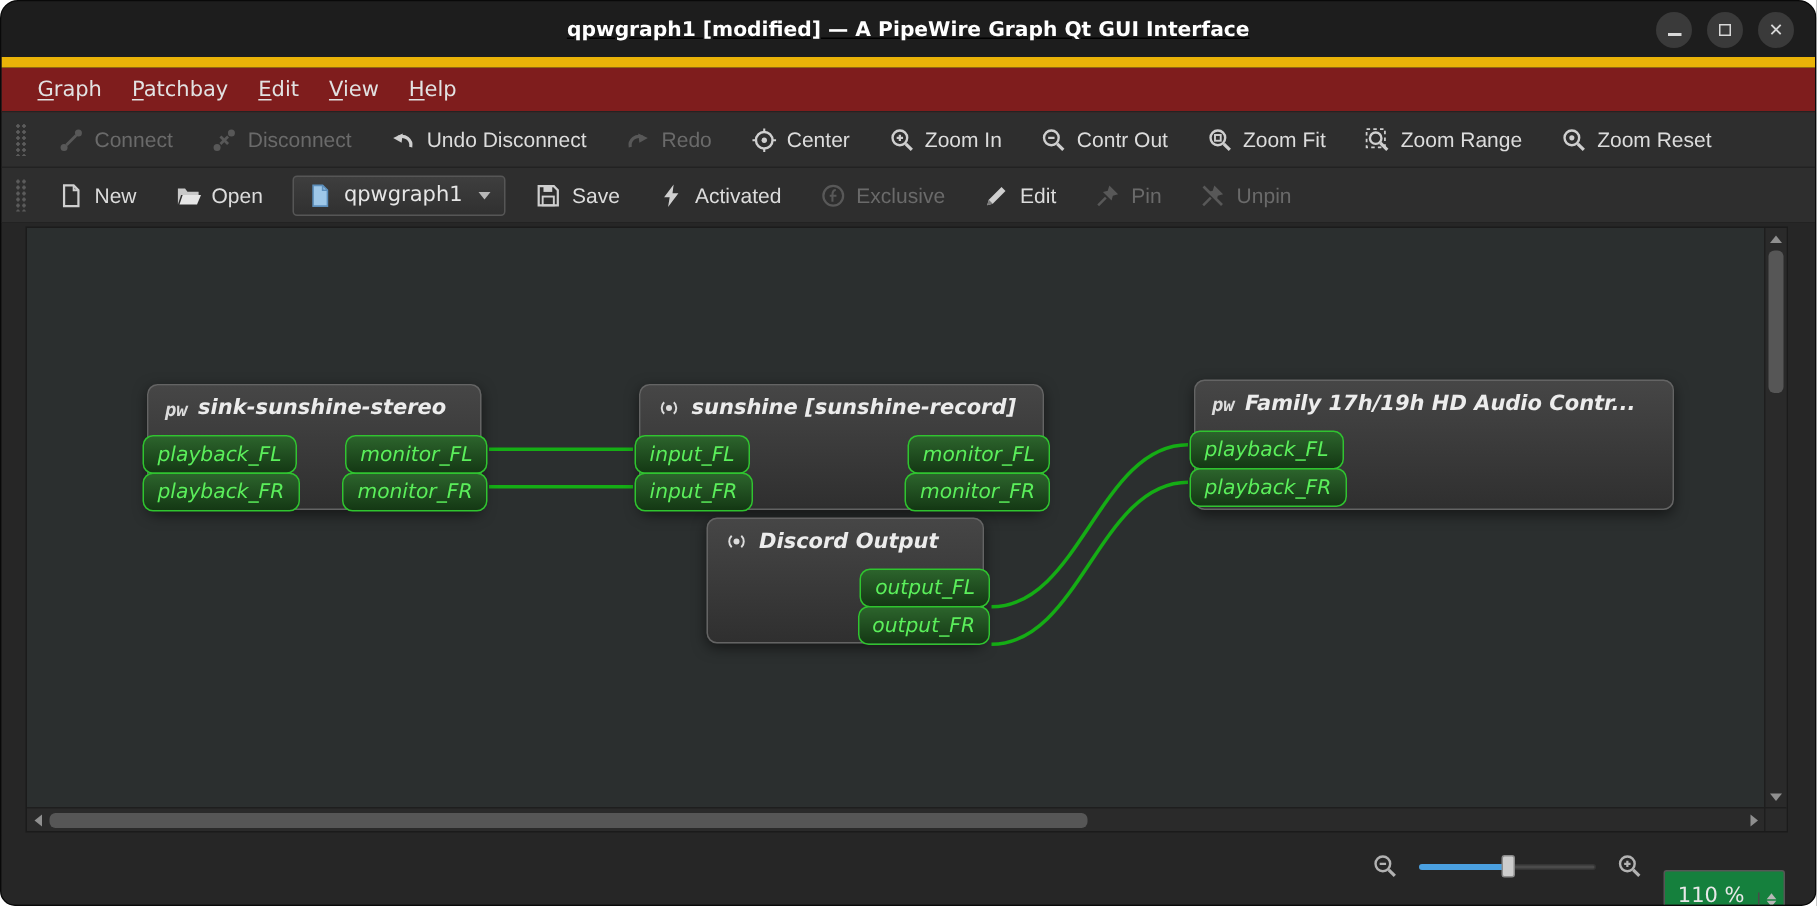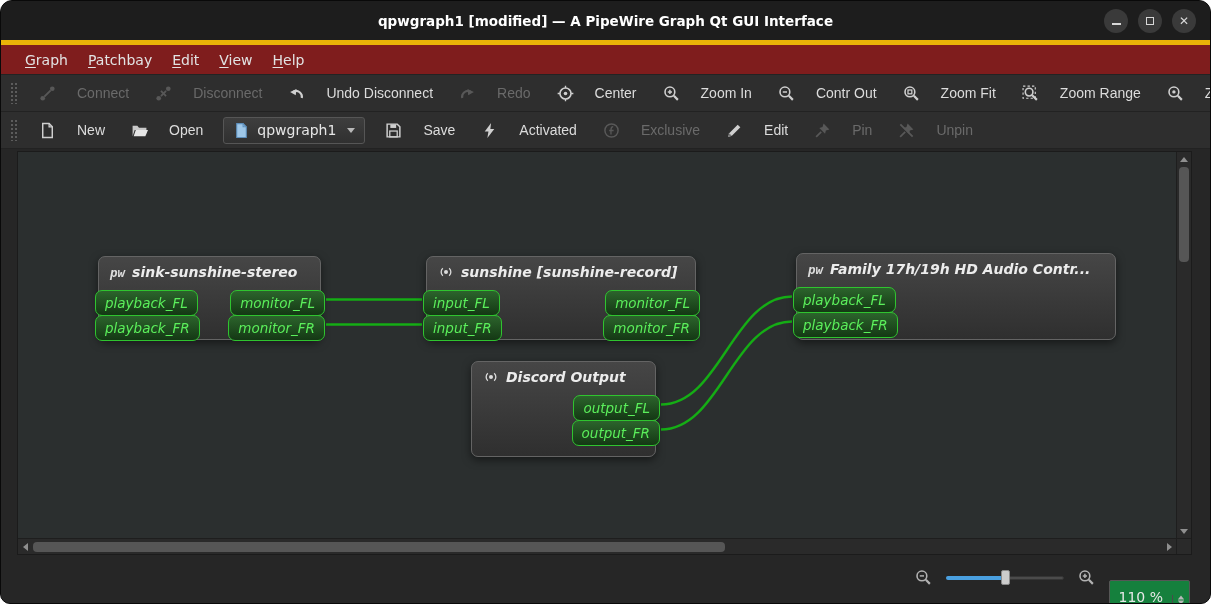--- a/index.html
+++ b/index.html
@@ -5,21 +5,21 @@
   * { margin:0; padding:0; box-sizing:border-box; }
   html,body { width:1211px; height:604px; background:#ffffff;
     font-family:"DejaVu Sans","Liberation Sans",sans-serif; }
   .window { width:1211px; height:604px; background:#262626;
     border-radius:12px 12px 10px 10px; overflow:hidden; display:flex;
     flex-direction:column; border:1px solid #090909; }
 
   
   .titlebar { height:44px; background:#1d1d1d; position:relative; flex:none;
     display:flex; align-items:center; justify-content:center;
-    border-bottom:5px solid #eab308; }
+    border-bottom:7px solid #eab308;text-decoration:underline; }
   .title-text { color:#ffffff; font-weight:bold; font-size:13.5px; }
   .win-controls { position:absolute; right:14px; display:flex; gap:10px; }
   .wbtn { width:24px; height:24px; border-radius:50%; background:#3a3a3a;
     border:none; color:#d8d8d8; display:flex; align-items:center;
     justify-content:center; cursor:pointer; font-size:12px; }
   .glyph-min { display:block; width:9px; height:2px; background:currentColor; margin-top:7px;}
   .glyph-max { display:block; width:8px; height:8px; border:1.5px solid currentColor; }
 
   
   .menubar { height:30px; background:#7f1d1d; display:flex; align-items:stretch;
@@ -27,21 +27,21 @@
   .menu-item { color:#e2e2e2; font-size:14px; padding:0 10px; display:flex;
     align-items:center; cursor:pointer; }
   .mn { text-decoration:underline; text-underline-offset:2px; }
 
   
   .toolbar { height:37px; background:#2e2e2e; display:flex; align-items:center;
     gap:2px; padding:0 6px; border-bottom:1px solid #222; flex:none; }
   .grip { width:8px; height:22px; margin:0 7px 0 3px; flex:none;
     background-image:radial-gradient(#5c5c5c 1px, transparent 1.3px);
     background-size:4px 4px; }
-  .tbtn { display:flex; align-items:center; gap:21px; padding:5px 12px;
+  .tbtn { display:flex; align-items:center; gap:7px; padding:5px 12px;
     color:#dcdcdc; font-size:14px; background:transparent; border:none;
     border-radius:4px; cursor:pointer; white-space:nowrap; }
   .tbtn .icon { color:#cfcfcf; }
   .tbtn.disabled { color:#6a6a6a; cursor:default; }
   .tbtn.disabled .icon { color:#585858; }
   .icon { width:17px; height:17px; flex:none; }
   .combo { display:flex; align-items:center; gap:7px; margin:0 6px;
     padding:4px 9px; border:1px solid #565656; border-radius:3px;
     background:linear-gradient(#3e3e3e,#303030); color:#e6e6e6; font-size:14px;
     cursor:pointer; }
@@ -66,21 +66,21 @@
     font-size:12.5px; font-weight:bold; color:#dcdcdc; }
   .port { position:absolute; display:flex; align-items:center; height:21px;
     padding:12px 9px; border-radius:7px; font-size:13.5px; color:#5bef5b;
     background:linear-gradient(#2c642c,#143814); border:1px solid #2fc42f;
     white-space:nowrap; cursor:crosshair; }
   .pl { left:-4px; } .pr { right:-5px; }
   .r1 { top:33px; } .r2 { top:58px; }
   .node-sink    { left:80px;  top:104px; width:223px; height:84px; }
   .node-sunshine{ left:408px; top:104px; width:270px; height:84px; }
   .node-family  { left:778px; top:101px; width:320px; height:87px; }
-  .node-discord { left:453px; top:209px; width:185px; height:96px; }
+  .node-discord { left:453px; top:193px; width:185px; height:84px; }
 
   
   .vscroll { background:#2a2a2a; border-left:1px solid #1e1e1e; display:flex;
     flex-direction:column; align-items:center; }
   .hscroll { background:#2a2a2a; border-top:1px solid #1e1e1e; display:flex;
     align-items:center; }
   .sb-corner { background:#2a2a2a; border-left:1px solid #1e1e1e;
     border-top:1px solid #1e1e1e; }
   .sb-btn { width:14px; height:14px; display:flex; align-items:center;
     justify-content:center; cursor:pointer; flex:none; }

